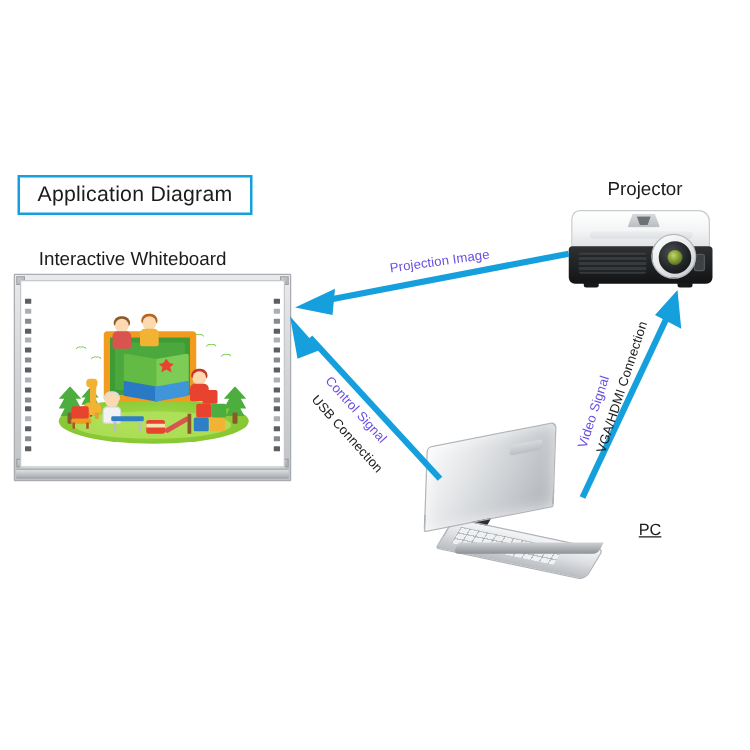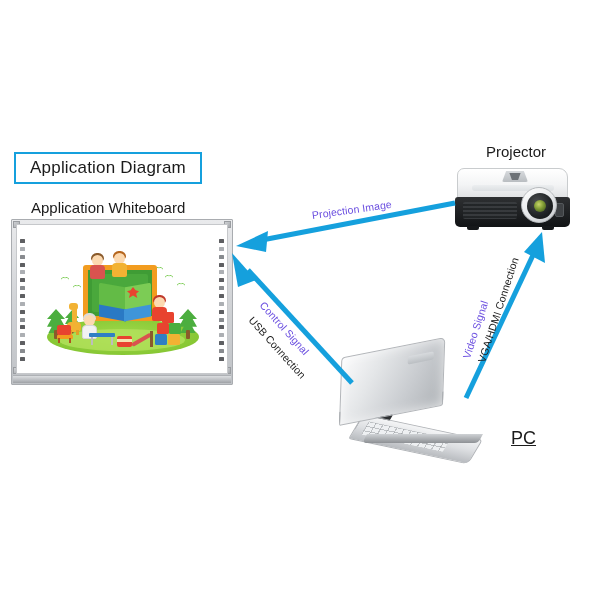--- a/index.html
+++ b/index.html
@@ -25,39 +25,38 @@
   #title-box {
     position: absolute;
     left: 14px; top: 140px;
     width: 188px; height: 32px;
     border: 2px solid #15a0dd;
     background: #ffffff;
     box-sizing: border-box;
     display: flex;
     align-items: center;
     justify-content: center;
-    margin-top: 12px;
   }
   #title-box .txt {
     font-size: 17px;
     color: #1b1b1b;
     letter-spacing: .2px;
     white-space: nowrap;
   }
 
   
   .caption {
     position: absolute;
     font-size: 15px;
     color: #1b1b1b;
     white-space: nowrap;
   }
   #cap-iwb { left: 31px; top: 199px; }
   #cap-projector { left: 486px; top: 143px; }
-  #cap-pc { left: 511px; top: 428px; font-size: 18px; text-decoration: underline; }
+  #cap-pc { left: 511px; top: 416px; font-size: 13px; text-decoration: underline; }
 
   
   #whiteboard {
     position: absolute;
     left: 11px; top: 219px;
     width: 222px; height: 166px;
   }
   #wb-frame {
     position: absolute; inset: 0;
     background: linear-gradient(180deg,#e9eaec 0%, #d2d4d7 48%, #bfc2c6 100%);
@@ -523,21 +522,21 @@
 </style>
 </head>
 <body>
 
 <div id="stage">
 
   <div id="title-box">
     <span class="txt">Application Diagram</span>
   </div>
 
-  <div class="caption" id="cap-iwb">Application Whiteboard</div>
+  <div class="caption" id="cap-iwb">Interactive Whiteboard</div>
 
   <div id="whiteboard">
     <div id="wb-frame">
       <div class="wb-corner tl"></div>
       <div class="wb-corner tr"></div>
       <div class="wb-corner bl"></div>
       <div class="wb-corner br"></div>
       <div id="wb-tray"></div>
     </div>
 

